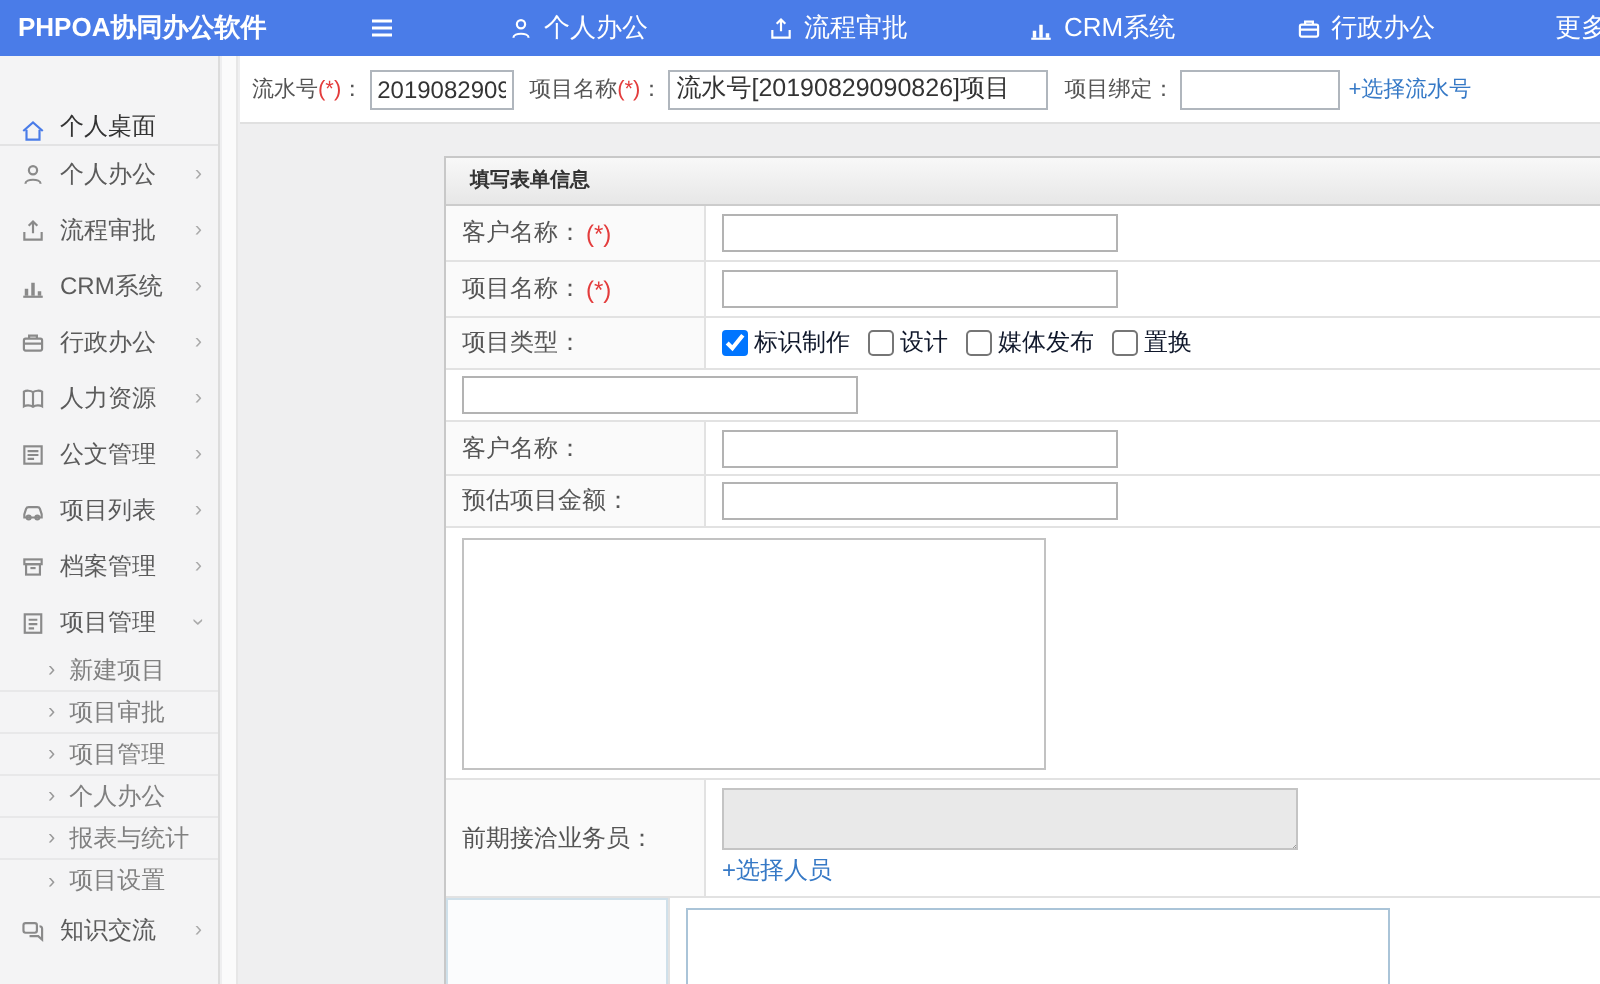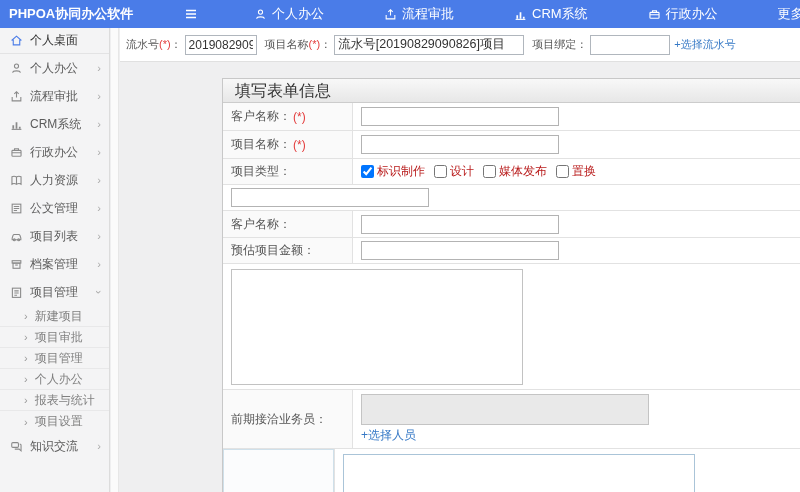--- a/index.html
+++ b/index.html
@@ -20,21 +20,21 @@
   .sidebar { position:absolute; left:0; top:28px; width:110px; bottom:0;
     background:#f4f4f5; border-right:1px solid #dcdcdc;}
   .scroll-strip { position:absolute; left:111px; top:28px; bottom:0; width:8px;
     background:#fbfbfb; border-right:1px solid #e7e7e7;}
   .side-item { height:28px; display:flex; align-items:center; padding:0 8px 0 10px;
     color:#5b5b5b; cursor:pointer; }
   .side-item .sicon { width:13px; height:13px; color:#8a8a8a; display:flex; align-items:center; flex-shrink:0;}
   .side-item .slabel { flex:1; margin-left:7px; white-space:nowrap; overflow:hidden;}
   .side-item .chev { color:#aaa; font-size:11px; }
   .side-item .chev.down { display:inline-block; transform:rotate(90deg); }
-  .side-item.active { height:26px; border-bottom:1px solid #e3e3e4; color:#333;}
+  .side-item.active { height:45px; border-bottom:1px solid #e3e3e4; color:#333;align-items:flex-end;}
   .side-item.active .sicon { color:#4a7ce8; }
   .sub-item { height:21px; display:flex; align-items:center; padding-left:24px;
     color:#808080; cursor:pointer; }
   .sub-item:not(:last-child){ border-bottom:1px solid #e8e8e9; }
   .sub-item .subchev { color:#9a9a9a; margin-right:7px; font-size:11px; }
   
   .toolbar { position:absolute; left:120px; top:28px; width:772px; height:34px;
     background:#fff; border-bottom:1px solid #e0e0e0; display:flex; align-items:center;
     padding:0 6px; font-size:11px; color:#555; white-space:nowrap;}
   .toolbar .req { color:#e33c3c; }
@@ -44,31 +44,31 @@
   .tb-input.pname { width:190px; font-size:12.5px;}
   .tb-input.bind { width:80px; }
   .tb-label { margin-left:8px; }
   .tb-link { color:#3679c6; margin-left:4px; cursor:pointer;}
   .save-btn { margin-left:auto; margin-right:6px; padding:2px 13px; font-size:12px; font-weight:bold;
     color:#333; letter-spacing:3px; background:linear-gradient(#fefefe,#dfe5ee);
     border:1px solid #96aac4; border-radius:10px; cursor:pointer; white-space:nowrap;}
   
   .form-panel { position:absolute; left:222px; top:78px; width:578px; height:414px;
     background:#fff; border:1px solid #c8c8c8; border-right:none; display:flex; flex-direction:column;}
-  .form-header { height:24px; line-height:23px; padding-left:12px; font-weight:normal;
-    color:#333; background:linear-gradient(#f8f8f8,#e7e7e7); border-bottom:1px solid #ccc; font-size:16px;}
+  .form-header { height:24px; line-height:23px; padding-left:12px; font-weight:bold;
+    color:#333; background:linear-gradient(#f8f8f8,#e7e7e7); border-bottom:1px solid #ccc; font-size:10px;}
   .frow { display:flex; border-bottom:1px solid #e2e2e2; }
   .lcell { width:130px; flex-shrink:0; background:#fafafa; border-right:1px solid #e2e2e2;
     display:flex; align-items:center; padding-left:8px; color:#555; }
   .lcell .req { color:#e33c3c; margin-left:2px;}
   .vcell { flex:1; display:flex; align-items:center; padding:4px 8px; background:#fff; min-width:0;}
   .h34{height:34px}.h33{height:33px}.h27{height:27px}.h26{height:26px}.h128{height:128px}.h59{height:59px}
   .finput { width:198px; height:19px; border:1px solid #b3b3b3; background:#fff; padding:0 3px;}
   .cbx { width:13px; height:13px; margin-right:3px; }
-  .cbx-label { margin-right:9px; color:#b91c1c; }
+  .cbx-label { margin-right:9px; color:#0f172a; }
   .vcell.top { align-items:flex-start; padding-top:5px;}
   .ta-big { width:292px; height:116px; border:1px solid #c2c2c2; background:#fff; resize:none;}
   .vcell.col { flex-direction:column; align-items:flex-start; justify-content:center;}
   .ta-gray { width:288px; height:34px; border:1px solid #c4c4c4; background:#e9e9e9; resize:none;
     background-image:linear-gradient(135deg, transparent 0 92%, #9a9a9a 92% 94%, transparent 94% 96%, #9a9a9a 96% 98%, transparent 98%);
     background-size:12px 12px; background-position:bottom right; background-repeat:no-repeat;}
   .v-link { color:#3679c6; margin-top:2px; cursor:pointer;}
   .frow.partial { border-bottom:none; flex:1;}
   .frow.partial .lcell { width:112px; box-shadow: inset 0 0 0 1px #cfe0ea; background:#fbfcfd;}
   .frow.partial .vcell { align-items:flex-start; padding-top:5px;}

